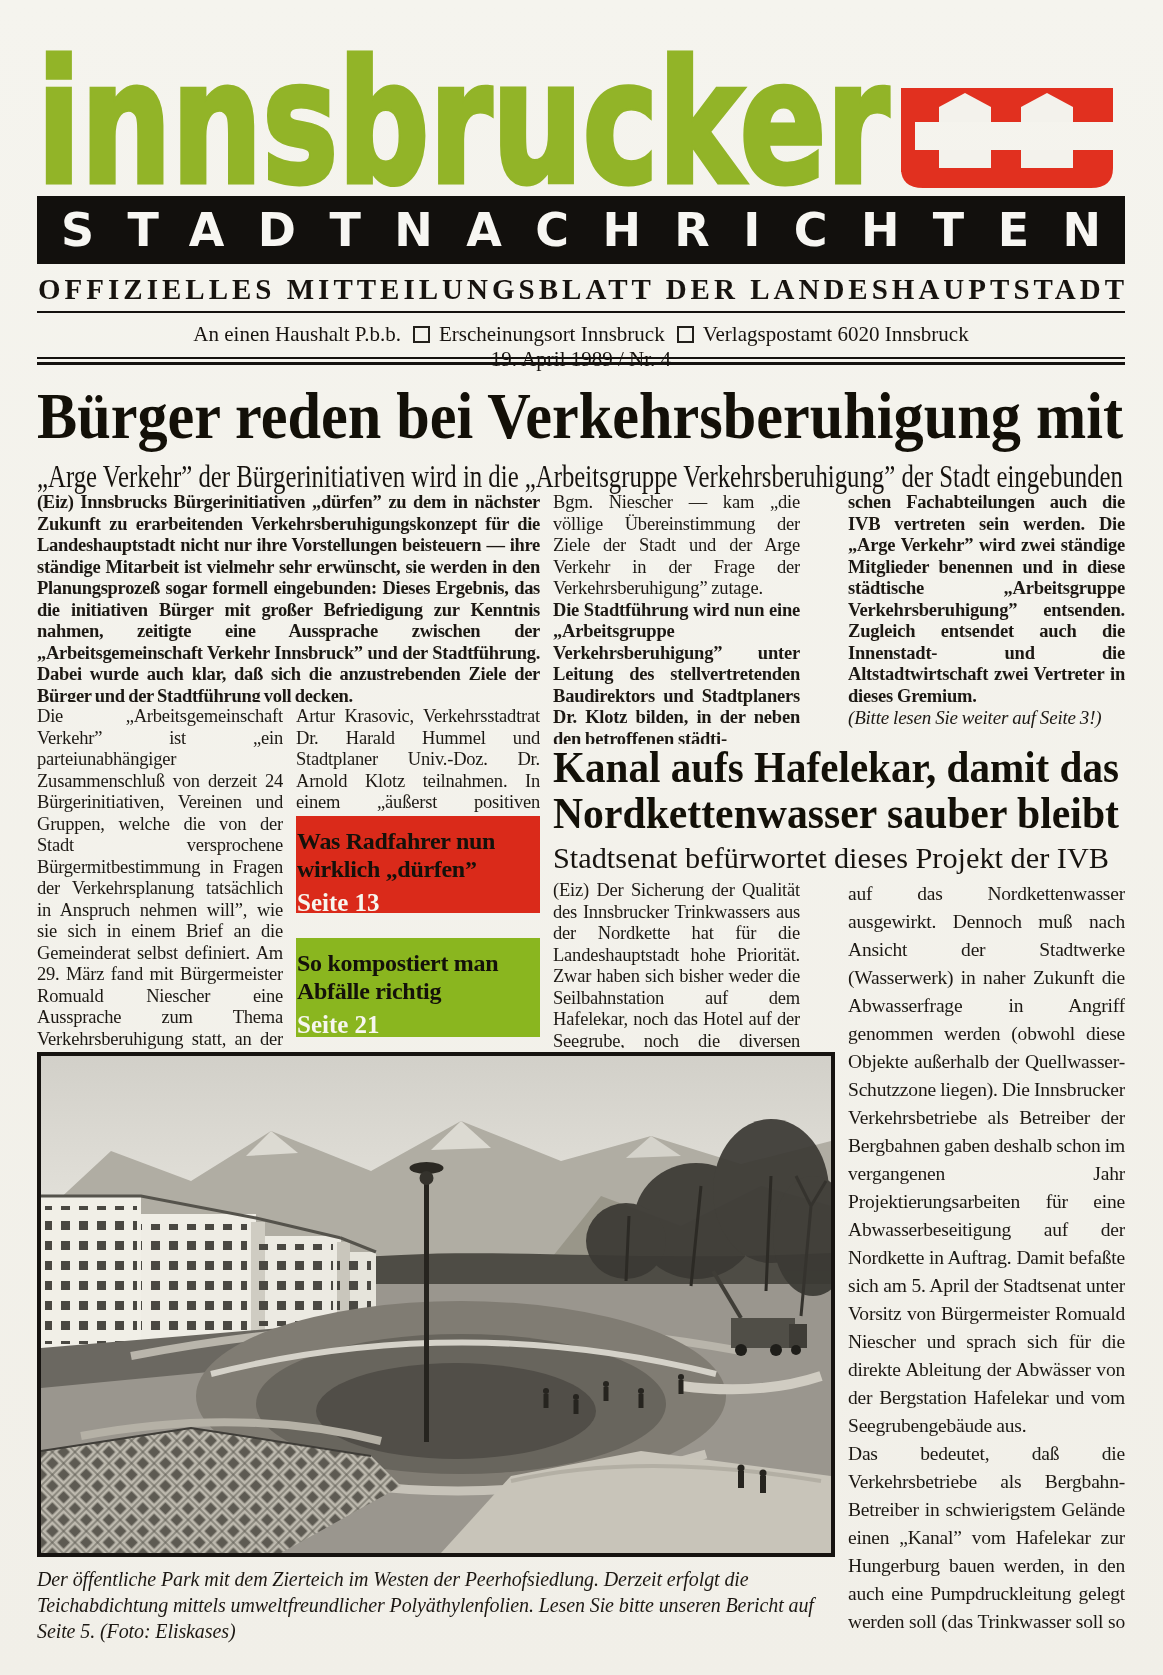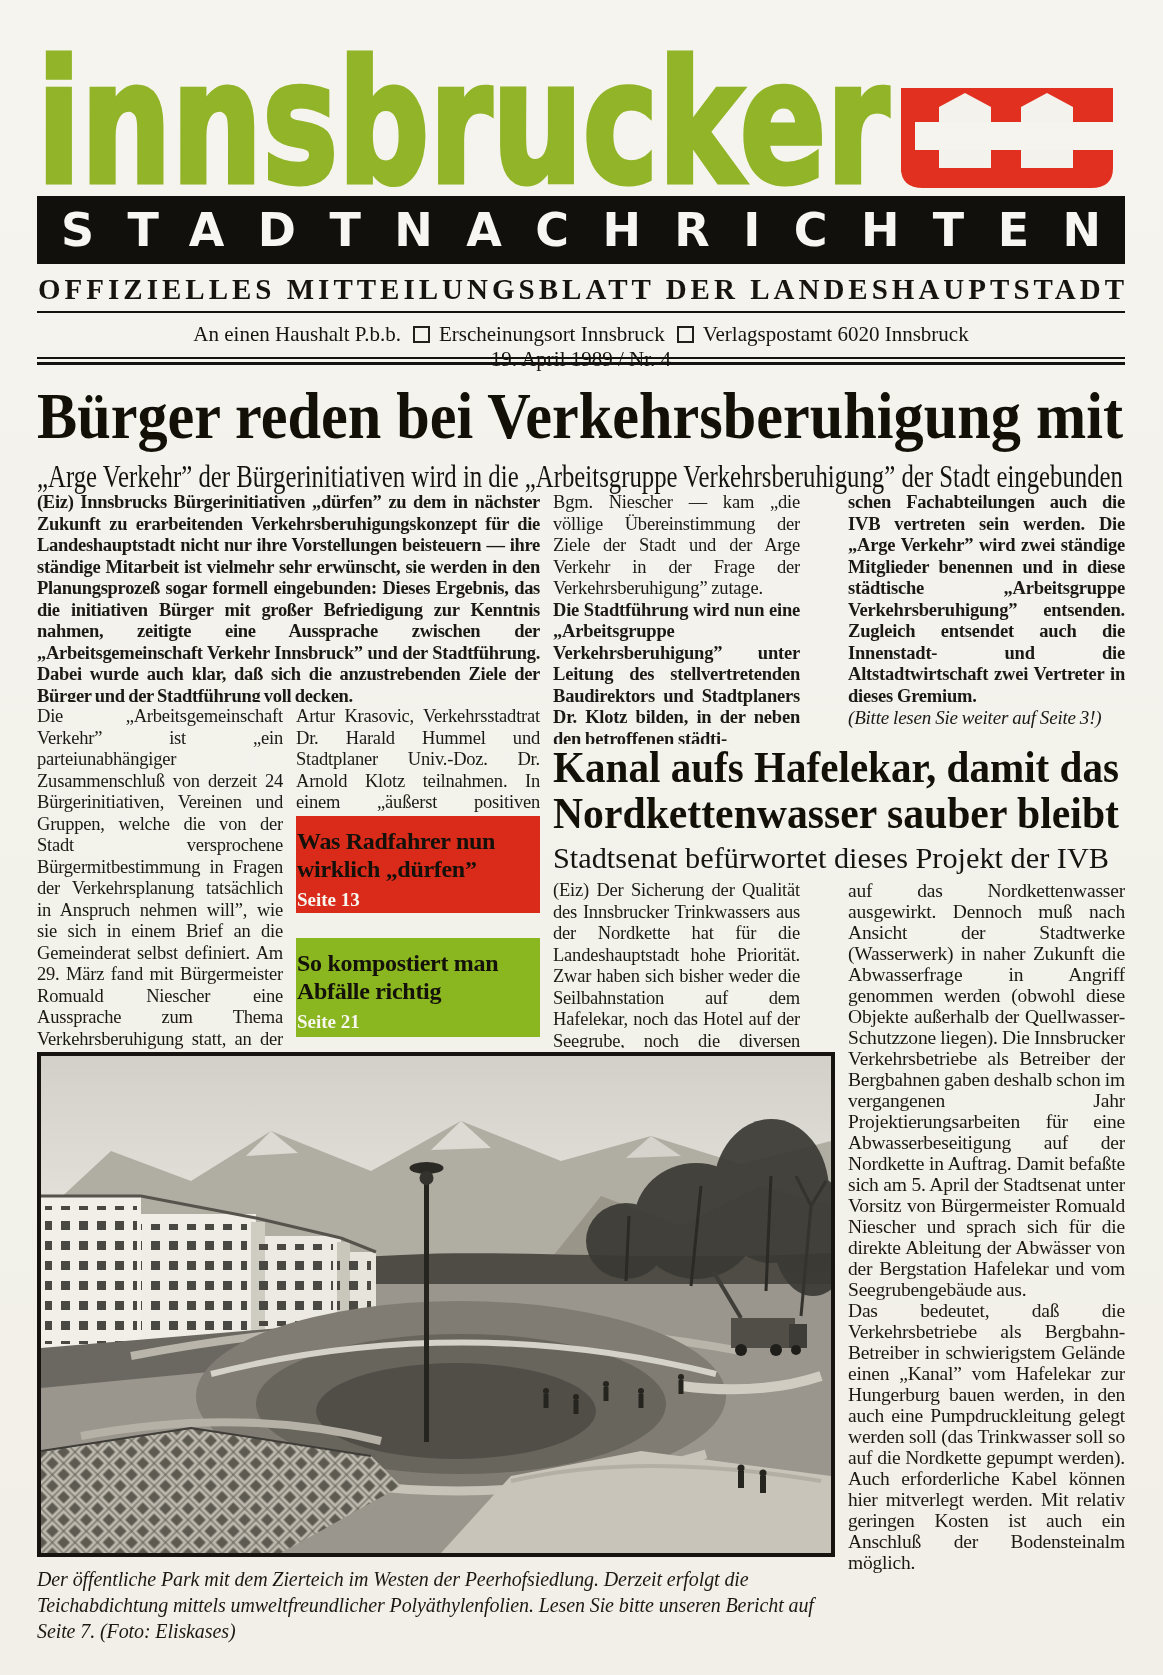--- a/index.html
+++ b/index.html
@@ -14,26 +14,26 @@
           font-size:21px;color:#17130f;flex-direction:column;}
   .postal .left{display:flex;align-items:center;}
   .cbox{display:inline-block;width:13px;height:13px;border:2px solid #23201b;
         margin:0 9px 0 12px;background:transparent;}
   .bodycol{position:absolute;font-size:18.5px;line-height:21.5px;text-align:justify;
            letter-spacing:-0.2px;word-spacing:-0.5px;overflow:hidden;hyphens:auto;color:#1c1813;}
   .bodycol p{margin:0;}
   .lead{font-weight:bold;word-spacing:-0.9px;letter-spacing:-0.3px;}
   .b{font-weight:bold;}
   .cont{font-style:italic;font-size:19px;font-weight:normal;text-align:left;margin-top:1px;}
-  .a2c2{font-size:19.5px;line-height:21px;}
+  .a2c2{font-size:19.5px;line-height:28px;}
   .teaser{position:absolute;left:296px;width:244px;box-sizing:border-box;padding:11px 1px 12px;}
   .tred{background:#da2a1a;top:816px;height:97px;}
   .tgreen{background:#8ab61f;top:938px;height:99px;}
   .ttitle{font-weight:bold;font-size:24px;line-height:28px;color:#14110a;letter-spacing:-0.3px;}
-  .tpage{font-weight:bold;font-size:19px;color:#f7f6ef;margin-top:6px;}
+  .tpage{font-weight:bold;font-size:25px;color:#f7f6ef;margin-top:6px;}
   .photo{position:absolute;left:37px;top:1052px;width:790px;height:497px;
          border:4px solid #161310;background:#c9c7c0;}
   .caption{position:absolute;left:37px;top:1566px;width:792px;font-style:italic;
            font-size:20px;line-height:26px;letter-spacing:-0.1px;color:#1c1813;}
   svg{display:block;}
 </style>
 </head>
 <body>
 
 <div class="page">
@@ -238,15 +238,15 @@
         <rect x="690" y="262" width="64" height="30" fill="#504e47"></rect>
         <rect x="748" y="268" width="18" height="24" fill="#3f3d37"></rect>
         <circle cx="700" cy="294" r="6" fill="#1f1e1a"></circle>
         <circle cx="735" cy="294" r="6" fill="#1f1e1a"></circle>
         <circle cx="755" cy="294" r="5" fill="#1f1e1a"></circle>
       </g>
       <path d="M760,260 L770,150 M770,150 L755,120 M770,150 L785,125" stroke="#35332e" stroke-width="3" fill="none"></path>
     </svg>
   </div>
 
-  <div class="caption">Der öffentliche Park mit dem Zierteich im Westen der Peerhofsiedlung. Derzeit erfolgt die Teichabdichtung mittels umweltfreundlicher Polyäthylenfolien. Lesen Sie bitte unseren Bericht auf Seite 7. (Foto: Eliskases)</div>
+  <div class="caption">Der öffentliche Park mit dem Zierteich im Westen der Peerhofsiedlung. Derzeit erfolgt die Teichabdichtung mittels umweltfreundlicher Polyäthylenfolien. Lesen Sie bitte unseren Bericht auf Seite 5. (Foto: Eliskases)</div>
 
 </div>
 
 </body></html>

